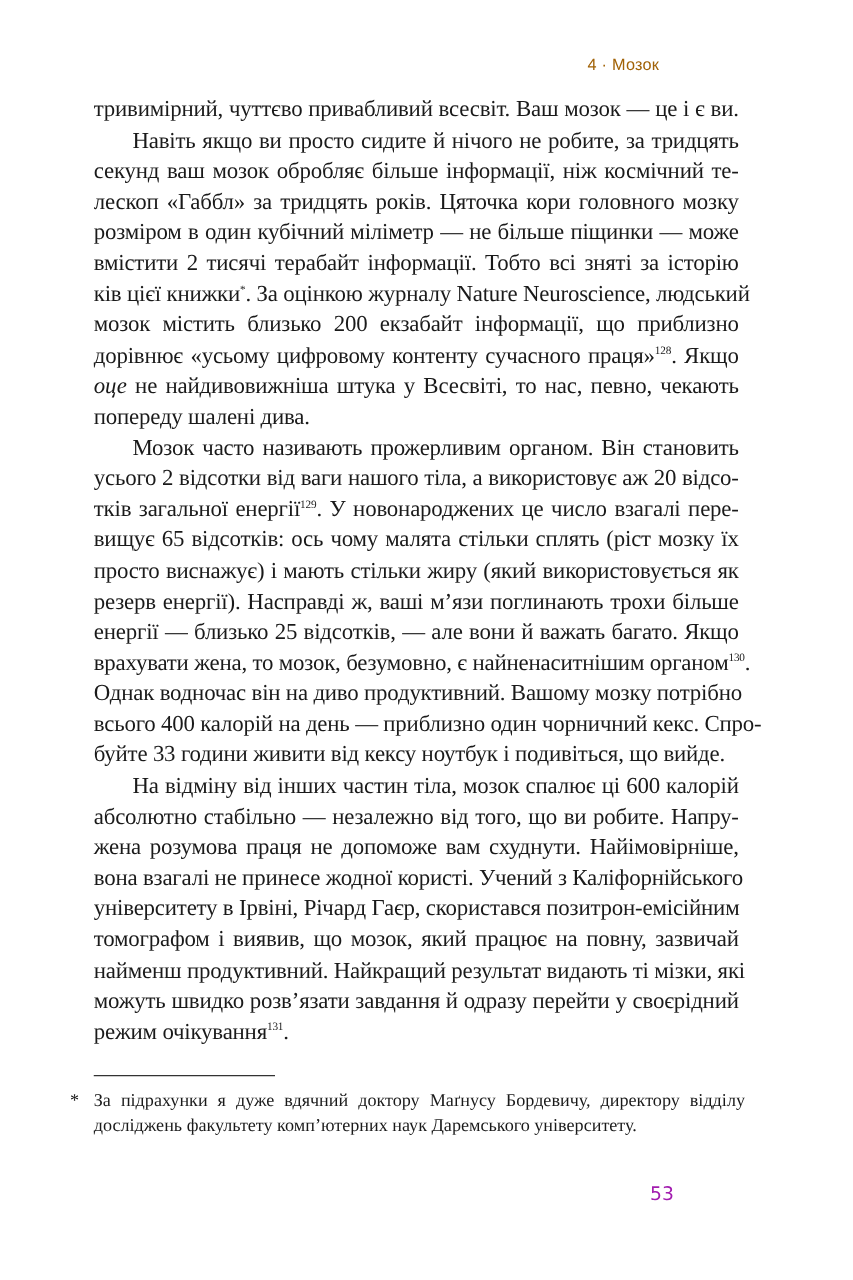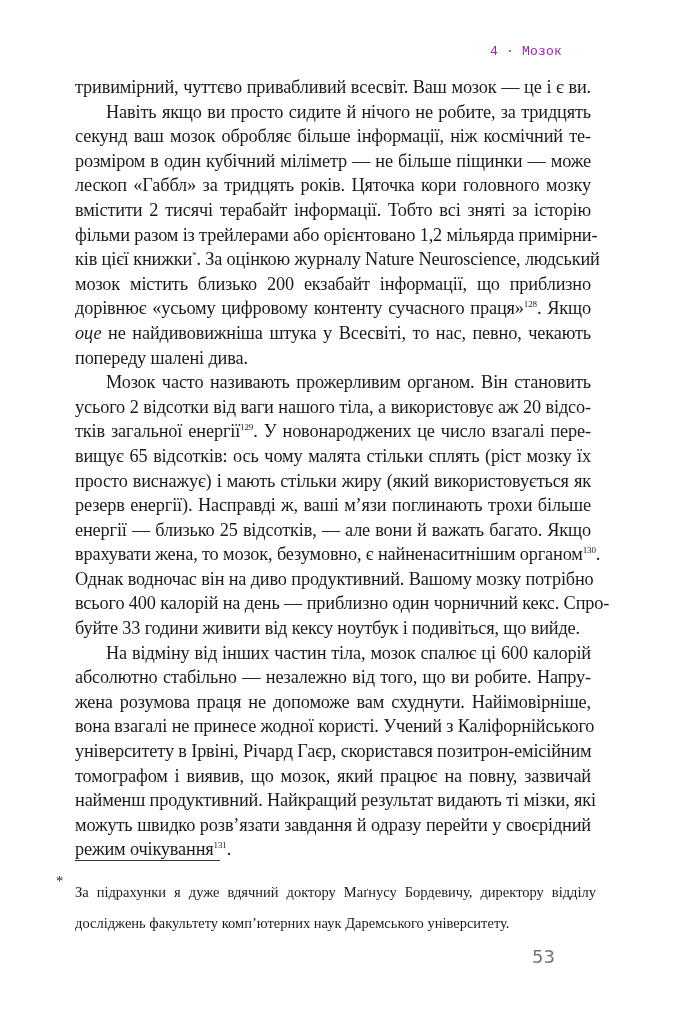--- a/index.html
+++ b/index.html
@@ -1,19 +1,19 @@
 <!DOCTYPE html>
 <html><head>
 <meta charset="utf-8">
 <style>
   html, body { margin: 0; padding: 0; background: #ffffff; }
   body { width: 682px; height: 1024px; position: relative; overflow: hidden; color: #1a1a1a; }
   .running-head {
-    position: absolute; top: 44px; left: 490px;
-    font-family: Liberation Mono, monospace; font-size: 13px; color: #a21caf;
+    position: absolute; top: 44px; left: 470px;
+    font-family: Liberation Sans, sans-serif; font-size: 13px; color: #a16207;
     letter-spacing: 0.2px;
   }
   .body-text {
     position: absolute; top: 75px; left: 75px; width: 516px;
     font-family: "Liberation Serif", serif; font-size: 18.3px; line-height: 24.6px;
     letter-spacing: -0.15px;
   }
   .line { display: block; white-space: nowrap; text-align: justify; text-align-last: justify; }
   .line.last { text-align-last: left; }
   .indent { padding-left: 31px; }
@@ -22,41 +22,40 @@
   .rule {
     position: absolute; top: 860px; left: 75px; width: 145px; height: 0;
     border-top: 1px solid #333;
   }
   .footnote {
     position: absolute; top: 872px; left: 56px; width: 540px;
     font-family: "Liberation Serif", serif; font-size: 14.5px; line-height: 19.5px;
   }
   .fn-mark { position: absolute; left: 0; top: 0; }
   .fn-text { margin-left: 19px; }
-  .fn-text .line { text-align-last: justify; margin-top: 11px; }
+  .fn-text .line { text-align-last: justify; }
   .fn-text .line.last { text-align-last: left; }
   .page-number {
-    position: absolute; top: 946px; left: 532px;
-    font-family: "DejaVu Sans", sans-serif; font-size: 18px; color: #737373;
+    position: absolute; top: 946px; left: 520px;
+    font-family: "DejaVu Sans", sans-serif; font-size: 15px; color: #a21caf;
   }
 </style>
 </head>
 <body>
 
 <div class="running-head">4 · Мозок</div>
 
 <div class="body-text">
   <span class="line">тривимірний, чуттєво привабливий всесвіт. Ваш мозок — це і є ви.</span>
 
   <span class="line indent">Навіть якщо ви просто сидите й нічого не робите, за тридцять</span>
   <span class="line">секунд ваш мозок обробляє більше інформації, ніж космічний те-</span>
+  <span class="line">лескоп «Габбл» за тридцять років. Цяточка кори головного мозку</span>
   <span class="line">розміром в один кубічний міліметр — не більше піщинки — може</span>
-  <span class="line">лескоп «Габбл» за тридцять років. Цяточка кори головного мозку</span>
   <span class="line">вмістити 2 тисячі терабайт інформації. Тобто всі зняті за історію</span>
-  <span class="line">фільми разом із трейлерами або орієнтовано 1,2 мільярда примірни-</span>
   <span class="line"><span>ків цієї книжки</span><sup>*</sup><span>. За оцінкою журналу Nature Neuroscience, людський</span></span>
   <span class="line">мозок містить близько 200 екзабайт інформації, що приблизно</span>
   <span class="line"><span>дорівнює «усьому цифровому контенту сучасного праця»</span><sup>128</sup><span>. Якщо</span></span>
   <span class="line"><em>оце</em><span> не найдивовижніша штука у Всесвіті, то нас, певно, чекають</span></span>
   <span class="line last">попереду шалені дива.</span>
 
   <span class="line indent">Мозок часто називають прожерливим органом. Він становить</span>
   <span class="line">усього 2 відсотки від ваги нашого тіла, а використовує аж 20 відсо-</span>
   <span class="line"><span>тків загальної енергії</span><sup>129</sup><span>. У новонароджених це число взагалі пере-</span></span>
   <span class="line">вищує 65 відсотків: ось чому малята стільки сплять (ріст мозку їх</span>

